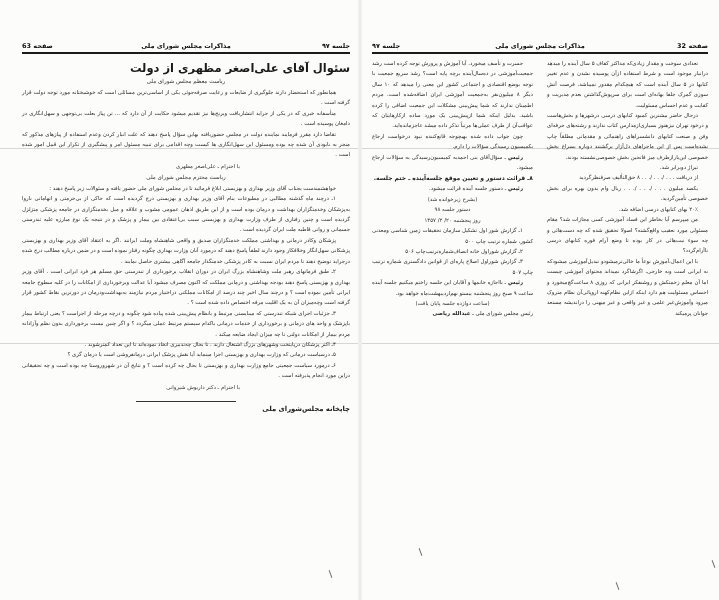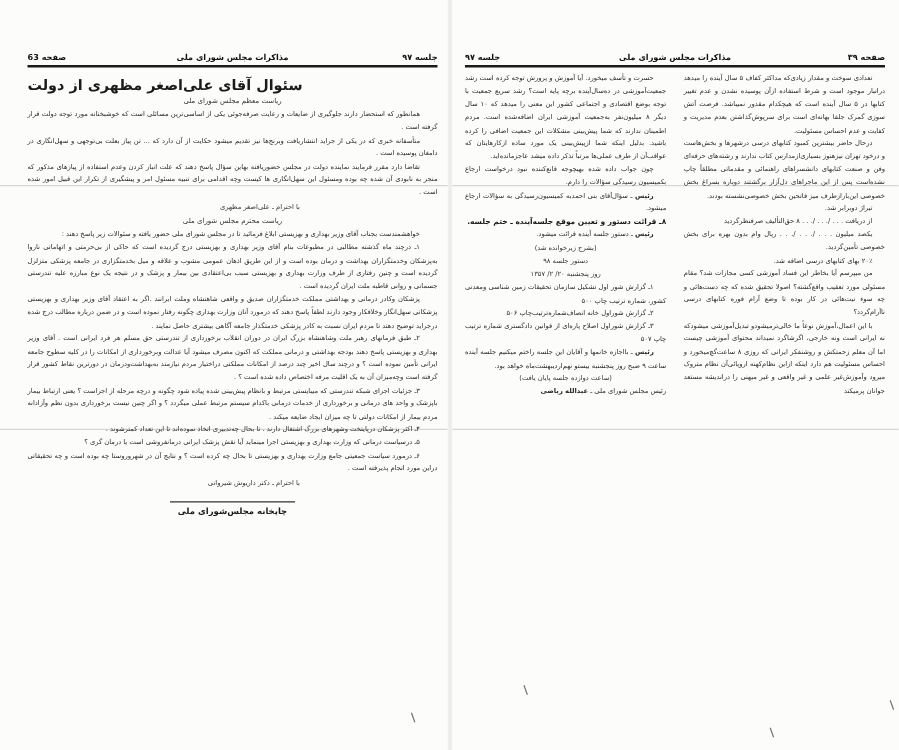--- a/index.html
+++ b/index.html
@@ -6,31 +6,31 @@
   html, body { width:719px; height:600px; overflow:hidden; background:#fbfbfa; }
   body { font-family:"DejaVu Sans", sans-serif; color:#1a1a1a; position:relative; }
   .spread { position:absolute; left:0; top:0; width:719px; height:600px; background:#fcfcfb; }
   .page { position:absolute; top:0; height:600px; direction:rtl; }
   .page-left { left:22px; width:328px; }
   .page-right { left:372px; width:336px; }
   .header { position:absolute; top:40px; left:0; right:0; height:12px; display:flex; justify-content:space-between; align-items:center; font-size:6.5px; font-weight:bold; color:#111; }
   .header .title { position:absolute; left:0; right:0; text-align:center; }
   .rule { position:absolute; top:52px; left:0; right:0; height:2px; background:#1b1b1b; }
   .content { position:absolute; top:58px; left:0; right:0; }
-  .h1 { font-size:11.5px; font-weight:bold; text-align:left; line-height:16px; margin-top:2px; }
+  .h1 { font-size:11.5px; font-weight:bold; text-align:right; line-height:16px; margin-top:2px; }
   .addr { font-size:5.6px; text-align:center; line-height:11px; color:#333; }
   .p { font-size:5.4px; line-height:10.4px; text-align:justify; color:#2a2a2a; text-indent:14px; }
   .sig { font-size:5.4px; line-height:12px; padding-right:110px; color:#333; }
   .cols { position:absolute; top:58px; left:0; right:0; display:flex; flex-direction:row; gap:14px; }
   .col { flex:1; }
   .col .p { text-indent:10px; }
   .bold-line { font-size:6px; font-weight:bold; line-height:11px; }
   .center-line { font-size:5.4px; line-height:10.4px; text-align:center; color:#333; }
   .label { font-weight:bold; }
-  .press { margin-top:6px; text-align:center; font-size:6.8px; font-weight:bold; }
+  .press { margin-top:6px; font-size:6.8px; font-weight:bold; }
   .press-rule { width:100px; height:1px; background:#333; margin:8px auto 3px; }
   .speck { position:absolute; width:1px; height:8px; background:#777; transform:rotate(-20deg); }
   .fold { position:absolute; left:358px; top:0; width:4px; height:600px; background:linear-gradient(to right, #f4f4f2, #e9e9e6, #f4f4f2); }
   .scanline { position:absolute; left:0; width:719px; height:1px; background:#d6d6d6; }
 </style>
 </head>
 <body>
 
 <div class="spread">
 
@@ -65,21 +65,21 @@
       <p class="p">۶ـ درمورد سیاست جمعیتی جامع وزارت بهداری و بهزیستی تا بحال چه کرده است ؟ و نتایج آن در شهرو‌روستا چه بوده است و چه تحقیقاتی دراین مورد انجام پذیرفته است .</p>
       <div class="sig">با احترام ـ دکتر داریوش شیروانی</div>
 
       <div class="press-rule"></div>
       <div class="press" style="margin-top:2px">چاپخانه مجلس‌شورای ملی</div>
     </div>
   </div>
 
   <div class="page page-right">
     <div class="header">
-      <span>صفحه ۳۹</span>
+      <span>صفحه 32</span>
       <span class="title">مذاکرات مجلس شورای ملی</span>
       <span>جلسه ۹۷</span>
     </div>
     <div class="rule"></div>
 
     <div class="cols">
 
       <div class="col">
         <p class="p">تعدادی سوخت و مقدار زیادی‌که مداکثر کفاف ۵ سال آینده را میدهد درانبار موجود است و شرط استفاده ازآن پوسیده نشدن و عدم تغییر کتابها در ۵ سال آینده است که هیچکدام مقدور نمیباشد. فرصت آتش سوزی گمرک جلفا بهانه‌ای است برای سرپوش‌گذاشتن بعدم مدیریت و کفایت و عدم احساس مسئولیت.</p>
         <p class="p">درحال حاضر بیشترین کمبود کتابهای درسی درشهرها و بخش‌هاست و درخود تهران نیزهنوز بسیاری‌ازمدارس کتاب ندارند و رشته‌های حرفه‌ای وفن و صنعت کتابهای دانشسراهای راهنمائی و مقدماتی مطلقاً چاپ نشده‌است پس از این ماجراهای دل‌آزار برگشتند دوباره بسراغ بخش خصوصی این‌بارازطرف میز فاتحین بخش خصوصی‌نشسته بودند.</p>

